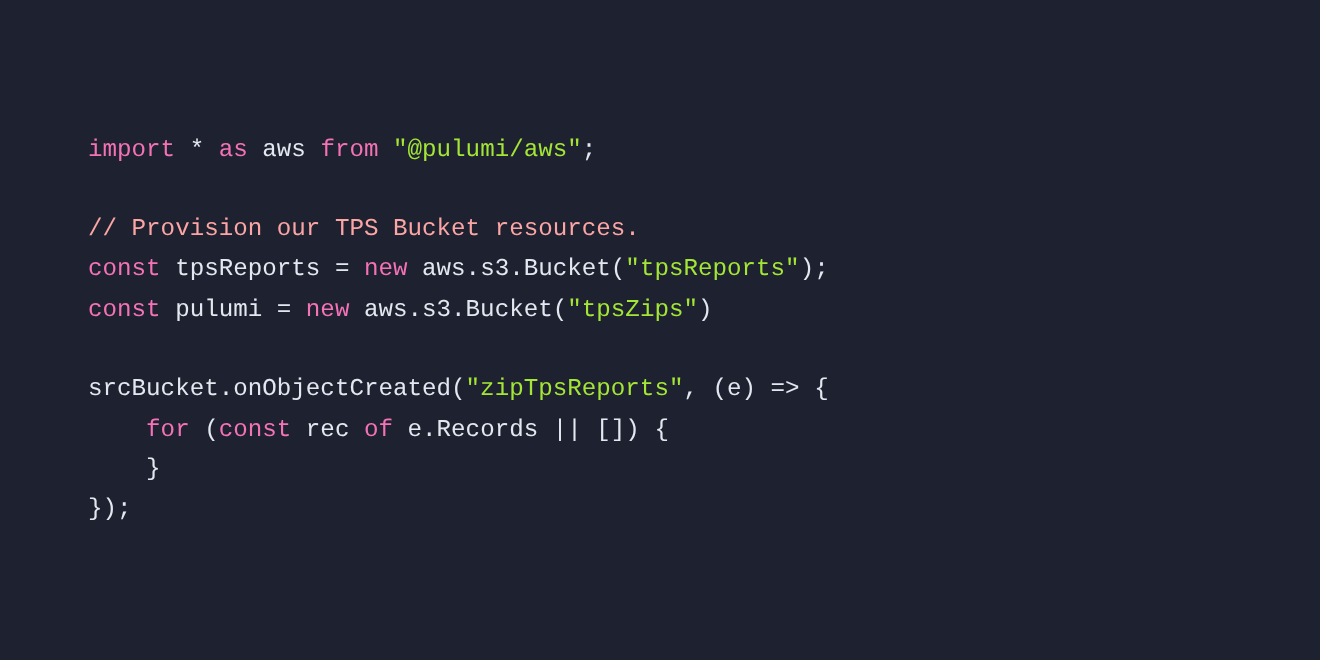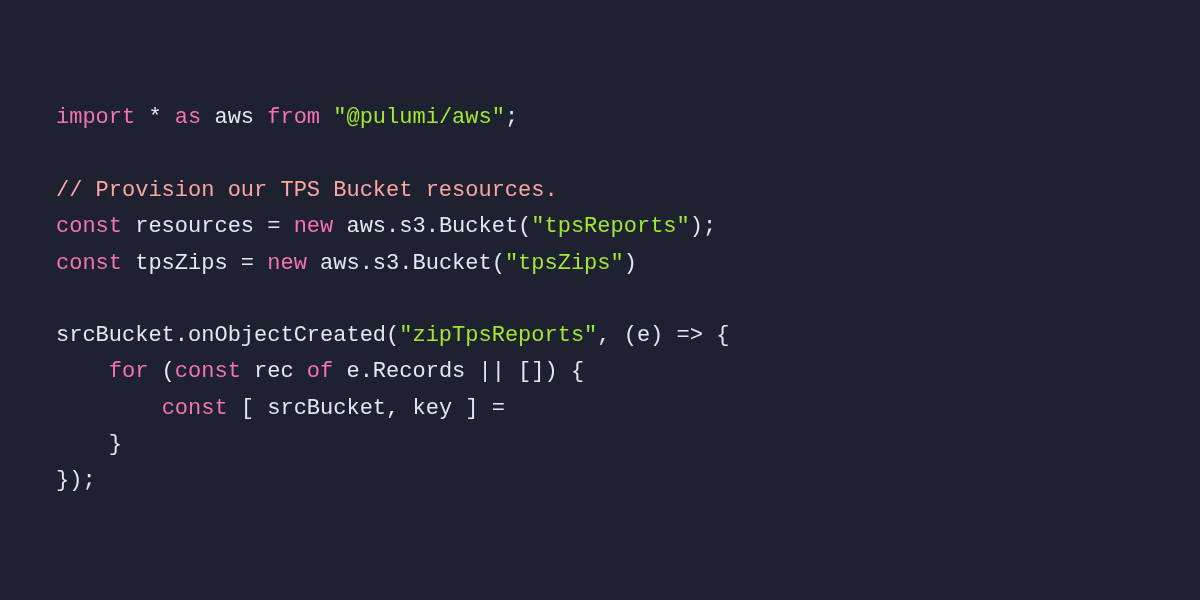--- a/index.html
+++ b/index.html
@@ -15,21 +15,21 @@
       display: flex;
       align-items: center;
       justify-content: center;
       overflow: hidden;
     }
 
     .code-container {
       width: 1200px;
       height: 600px;
       background-color: #1e2130;
-      padding: 48px 56px;
+      padding: 48px 80px;
       font-family: 'Courier New', 'Lucida Console', monospace;
       font-size: 22px;
       line-height: 1.65;
       display: flex;
       flex-direction: column;
       justify-content: center;
     }
 
     .code-block {
       display: flex;
@@ -58,32 +58,31 @@
 
 <div class="code-container">
   <div class="code-block">
 
     <span class="line"><span class="keyword">import</span><span class="plain"> * </span><span class="keyword">as</span><span class="plain"> aws </span><span class="keyword">from</span><span class="plain"> </span><span class="string">"@pulumi/aws"</span><span class="plain">;</span></span>
 
     <span class="blank"></span>
 
     <span class="line"><span class="comment">// Provision our TPS Bucket resources.</span></span>
 
-    <span class="line"><span class="keyword">const</span><span class="plain"> resources </span><span class="plain">= </span><span class="keyword">new</span><span class="plain"> aws.s3.Bucket(</span><span class="string">"tpsReports"</span><span class="plain">);</span></span>
+    <span class="line"><span class="keyword">const</span><span class="plain"> tpsReports </span><span class="plain">= </span><span class="keyword">new</span><span class="plain"> aws.s3.Bucket(</span><span class="string">"tpsReports"</span><span class="plain">);</span></span>
 
-    <span class="line"><span class="keyword">const</span><span class="plain"> tpsZips </span><span class="plain">= </span><span class="keyword">new</span><span class="plain"> aws.s3.Bucket(</span><span class="string">"tpsZips"</span><span class="plain">)</span></span>
+    <span class="line"><span class="keyword">const</span><span class="plain"> pulumi </span><span class="plain">= </span><span class="keyword">new</span><span class="plain"> aws.s3.Bucket(</span><span class="string">"tpsZips"</span><span class="plain">)</span></span>
 
     <span class="blank"></span>
 
 
     <span class="line"><span class="plain">srcBucket.onObjectCreated(</span><span class="string">"zipTpsReports"</span><span class="plain">, (e) =&gt; {</span></span>
 
     <span class="line"><span class="plain">    </span><span class="keyword">for</span><span class="plain"> (</span><span class="keyword">const</span><span class="plain"> rec </span><span class="keyword">of</span><span class="plain"> e.Records || []) {</span></span>
 
-    <span class="line"><span class="plain">        </span><span class="keyword">const</span><span class="plain"> [ srcBucket, key ] =</span></span>
 
 
 
     <span class="line"><span class="plain">    }</span></span>
 
     <span class="line"><span class="plain">});</span></span>
 
   </div>
 </div>
 

